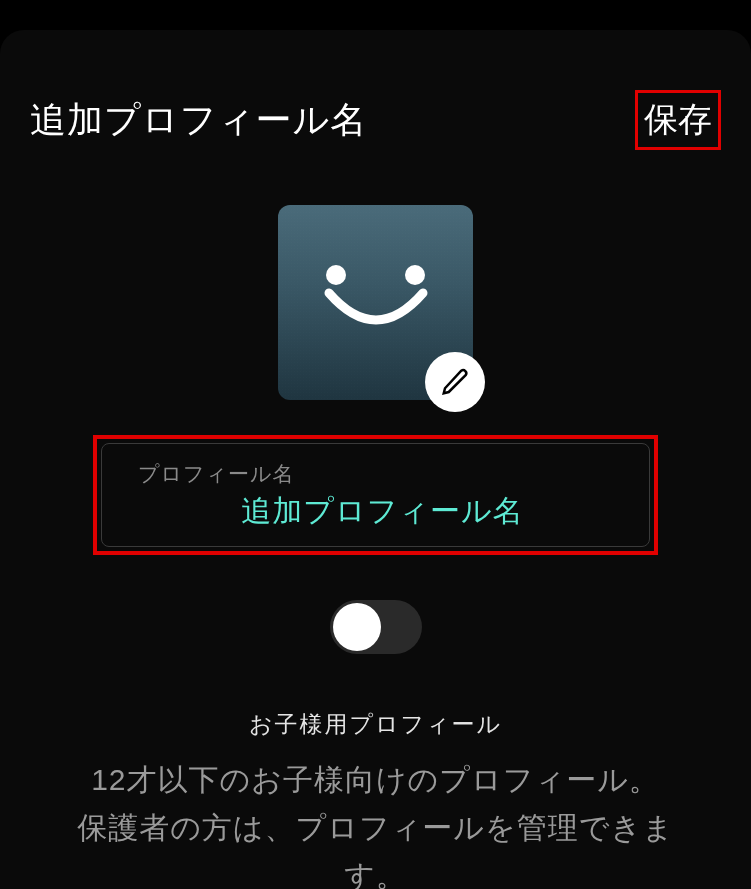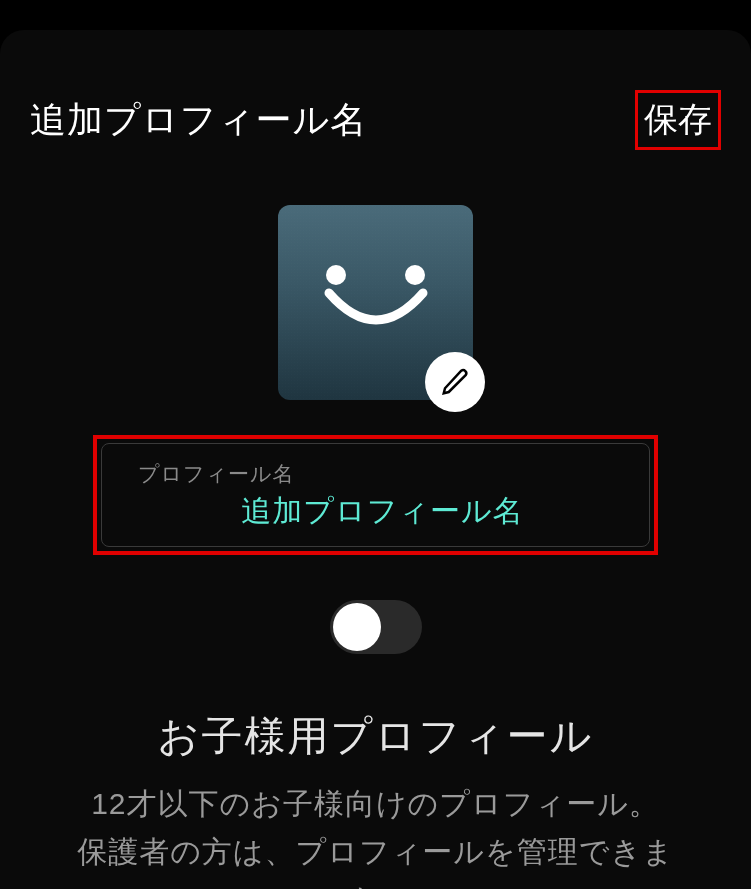--- a/index.html
+++ b/index.html
@@ -166,21 +166,21 @@
       border-radius: 50%;
       top: 3px;
       left: 3px;
     }
     .kids-section {
       margin-top: 55px;
       text-align: center;
       padding: 0 30px;
     }
     .kids-title {
-      font-size: 41px;
+      font-size: 23px;
       color: #e5e5e5;
       margin-bottom: 16px;
       letter-spacing: 2px;
     }
     .kids-desc {
       font-size: 30px;
       color: #9a9a9a;
       line-height: 1.6;
       letter-spacing: 1px;
     }

